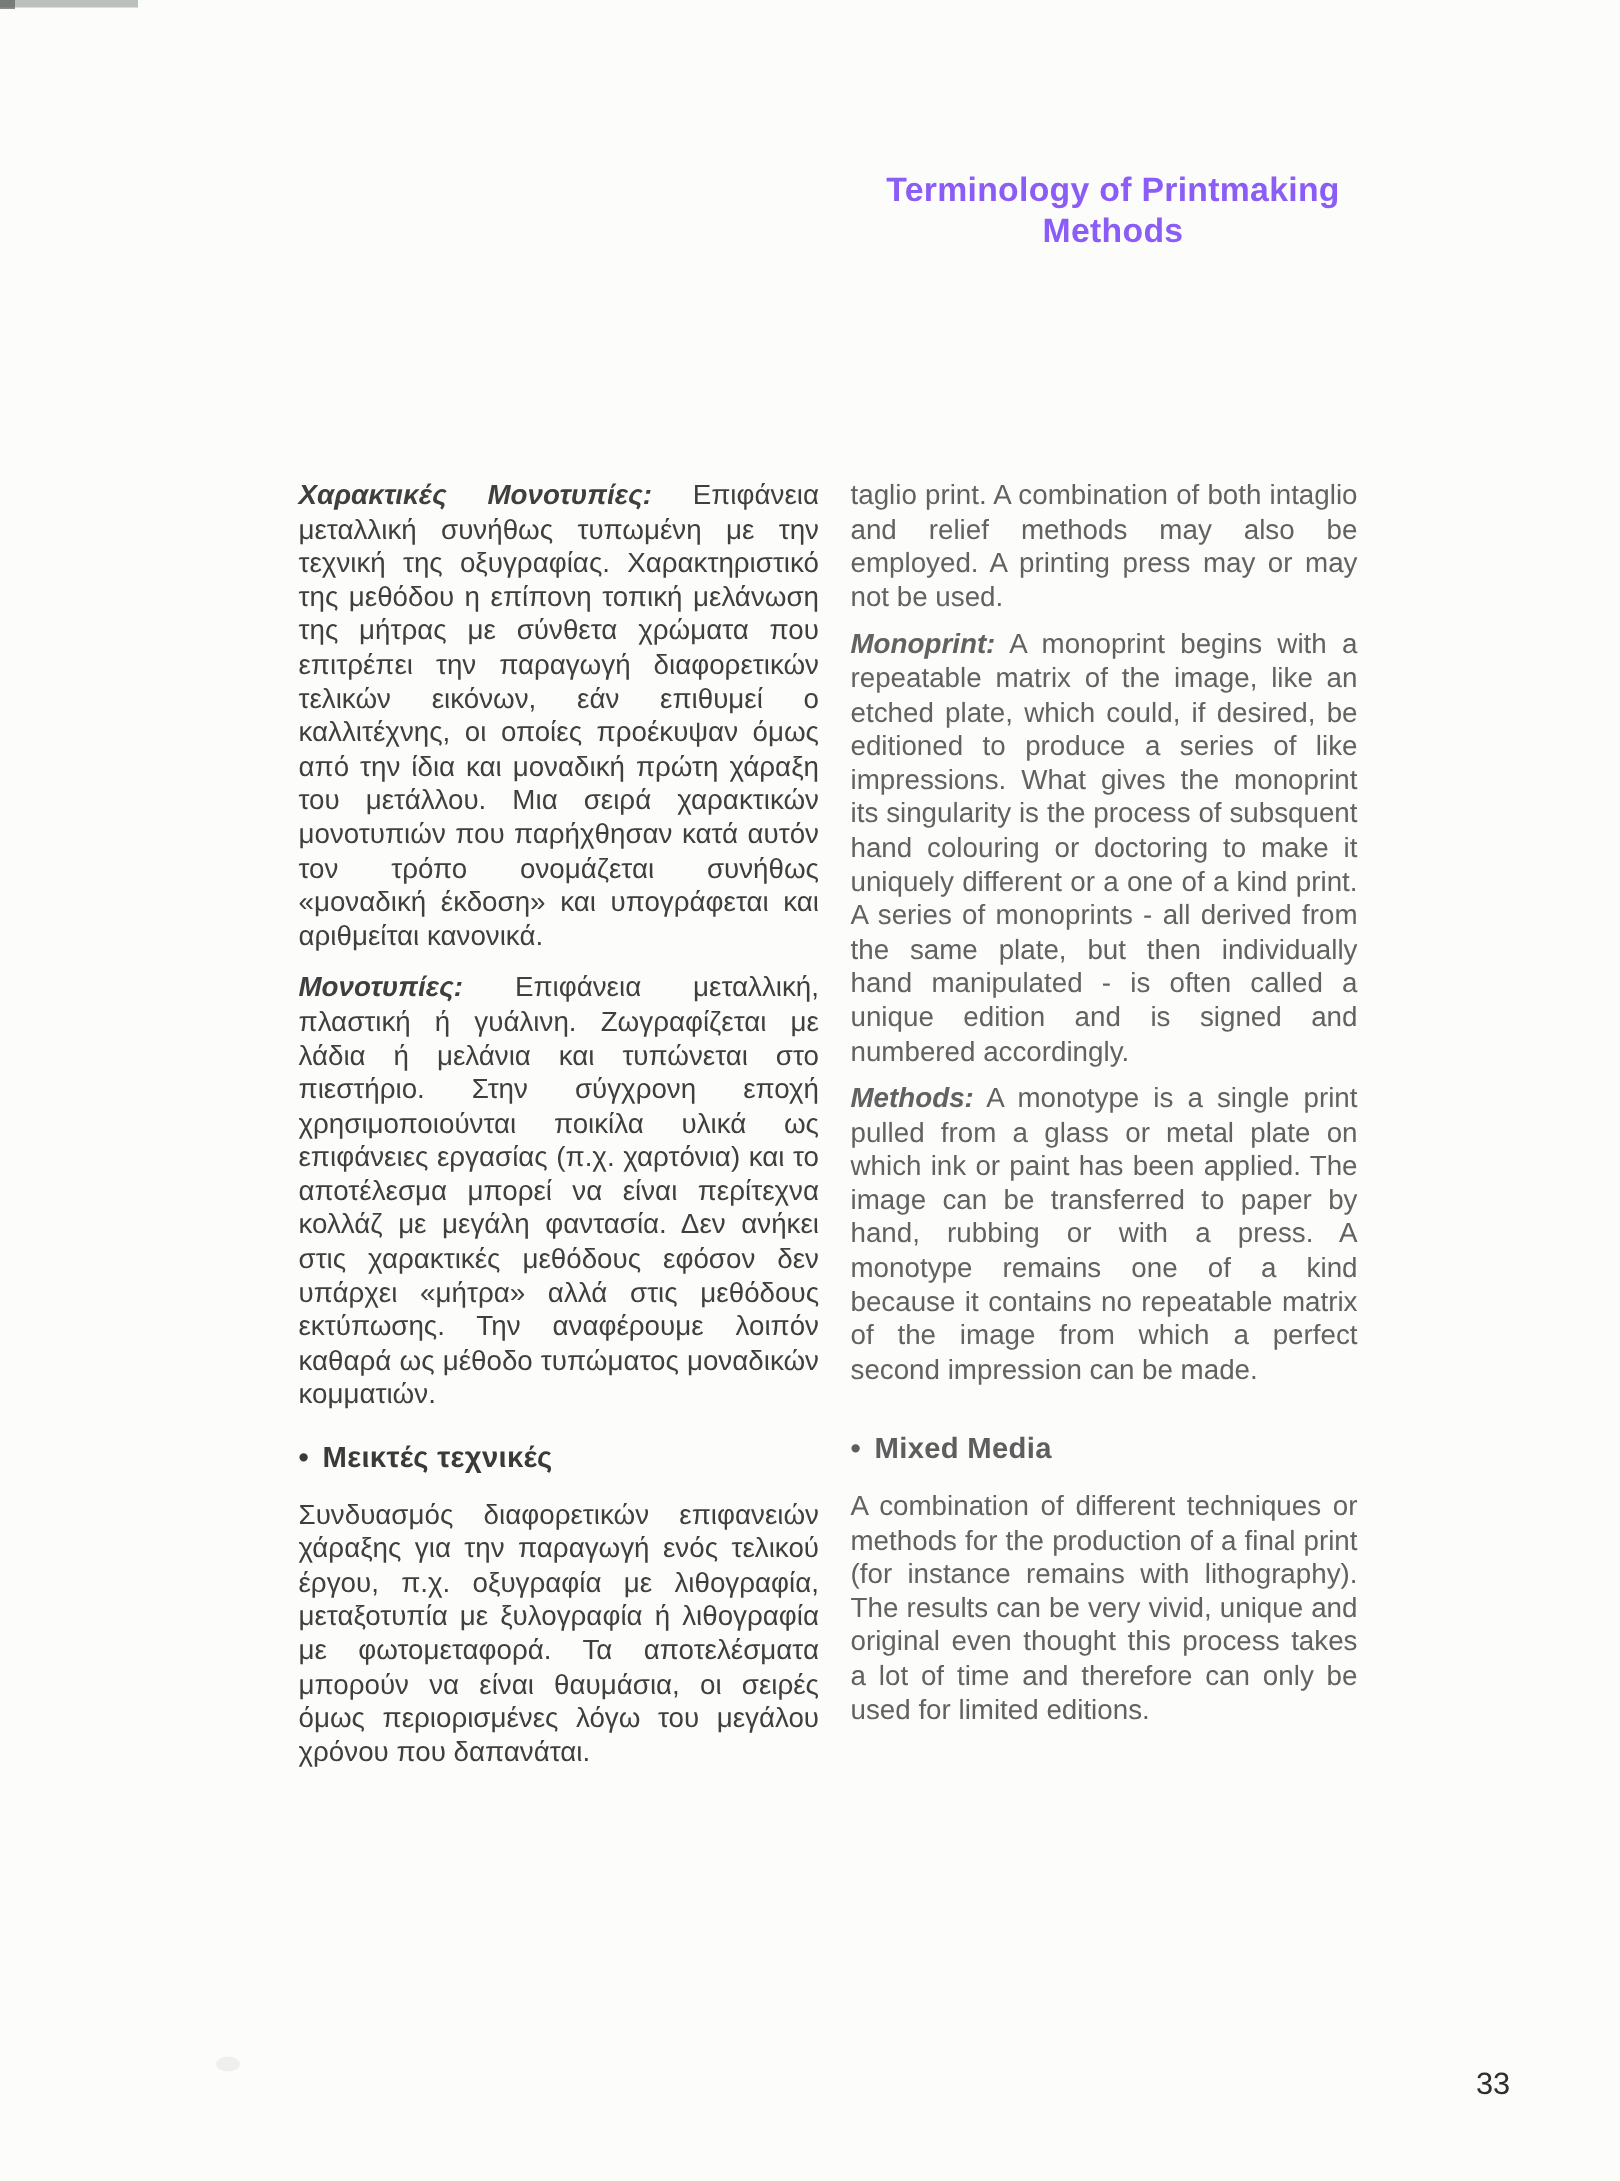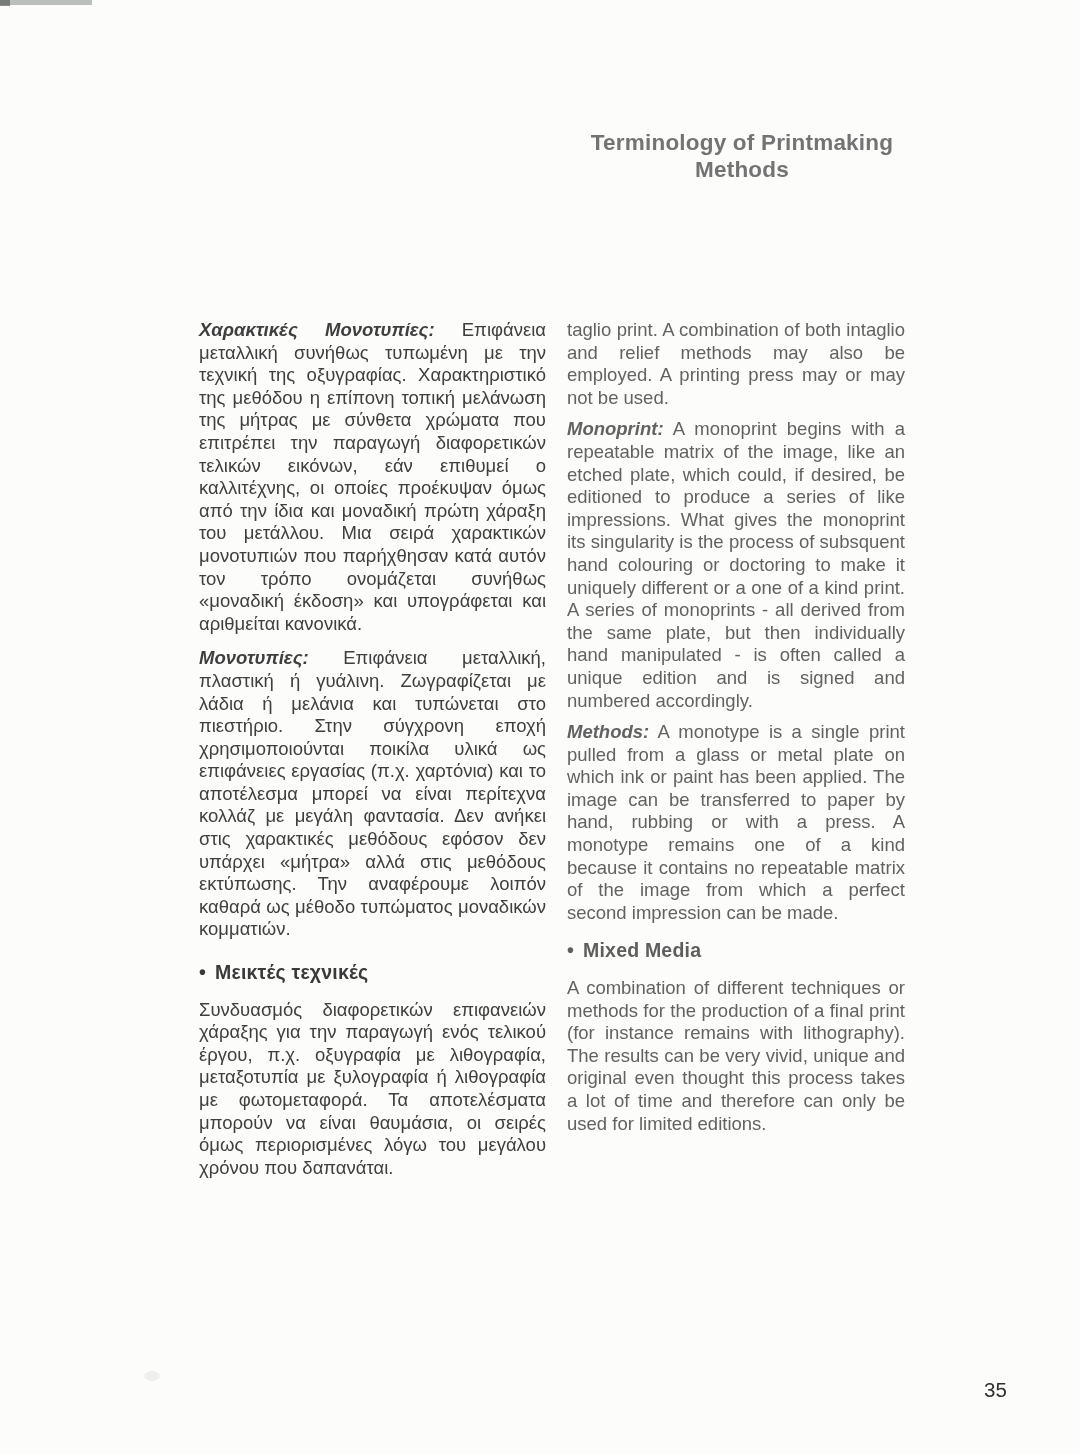--- a/index.html
+++ b/index.html
@@ -41,24 +41,24 @@
   }
   .title-greek {
     margin: 0;
     font-size: 24px;
     font-weight: bold;
     color: #2d2d2d;
     letter-spacing: 0.2px;
     line-height: 29px;
   }
   .title-english {
-    margin: 16px;
+    margin: 0;
     font-size: 22.5px;
     font-weight: bold;
-    color: #737373;
+    color: #8b5cf6;
     letter-spacing: 0.2px;
     line-height: 27px;
   }
   .col {
     position: absolute;
     top: 319px;
     font-size: 18.5px;
     line-height: 22.6px;
     text-align: justify;
   }
@@ -79,21 +79,21 @@
     font-style: italic;
   }
   .subhead {
     font-size: 19.5px;
     font-weight: bold;
     text-align: left;
     margin: 19px 0 15px 0;
     letter-spacing: 0.2px;
   }
   .col-left .subhead { color: #3a3a3a; margin-top: 20px; }
-  .col-right .subhead { color: #5e5e5e; margin-top: 15px; }
+  .col-right .subhead { color: #5e5e5e; margin-top: 31px; }
   .bullet { margin-right: 9px; }
   .page-number {
     position: absolute;
     top: 1378px;
     left: 984px;
     font-size: 20.5px;
     color: #2f2f2f;
   }
 </style>
 </head>
@@ -115,13 +115,13 @@
 </section>
 
 <section class="col col-right">
   <p>taglio print. A combination of both intaglio and relief methods may also be employed. A printing press may or may not be used.</p>
   <p><span class="lead">Monoprint:</span> <span>A monoprint begins with a repeatable matrix of the image, like an etched plate, which could, if desired, be editioned to produce a series of like impressions. What gives the monoprint its singularity is the process of subsquent hand colouring or doctoring to make it uniquely different or a one of a kind print. A series of monoprints - all derived from the same plate, but then individually hand manipulated - is often called a unique edition and is signed and numbered accordingly.</span></p>
   <p><span class="lead">Methods:</span> <span>A monotype is a single print pulled from a glass or metal plate on which ink or paint has been applied. The image can be transferred to paper by hand, rubbing or with a press. A monotype remains one of a kind because it contains no repeatable matrix of the image from which a perfect second impression can be made.</span></p>
   <h3 class="subhead"><span class="bullet">•</span><span>Mixed Media</span></h3>
   <p>A combination of different techniques or methods for the production of a final print (for instance remains with lithography). The results can be very vivid, unique and original even thought this process takes a lot of time and therefore can only be used for limited editions.</p>
 </section>
 
-<div class="page-number">35</div>
+<div class="page-number">33</div>
 
 </body></html>

